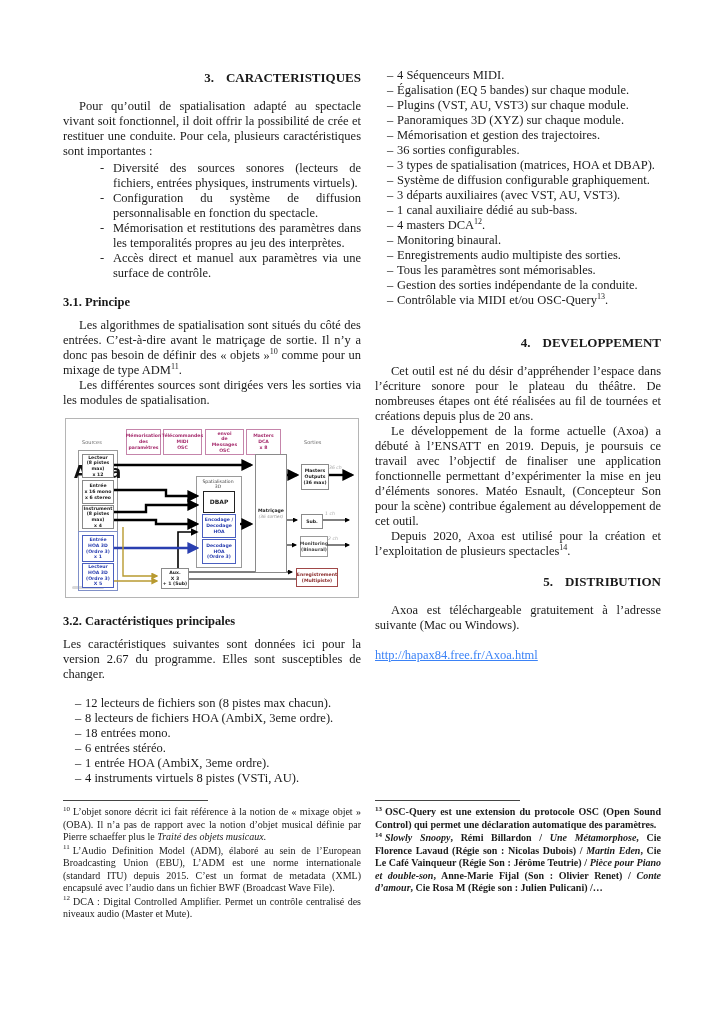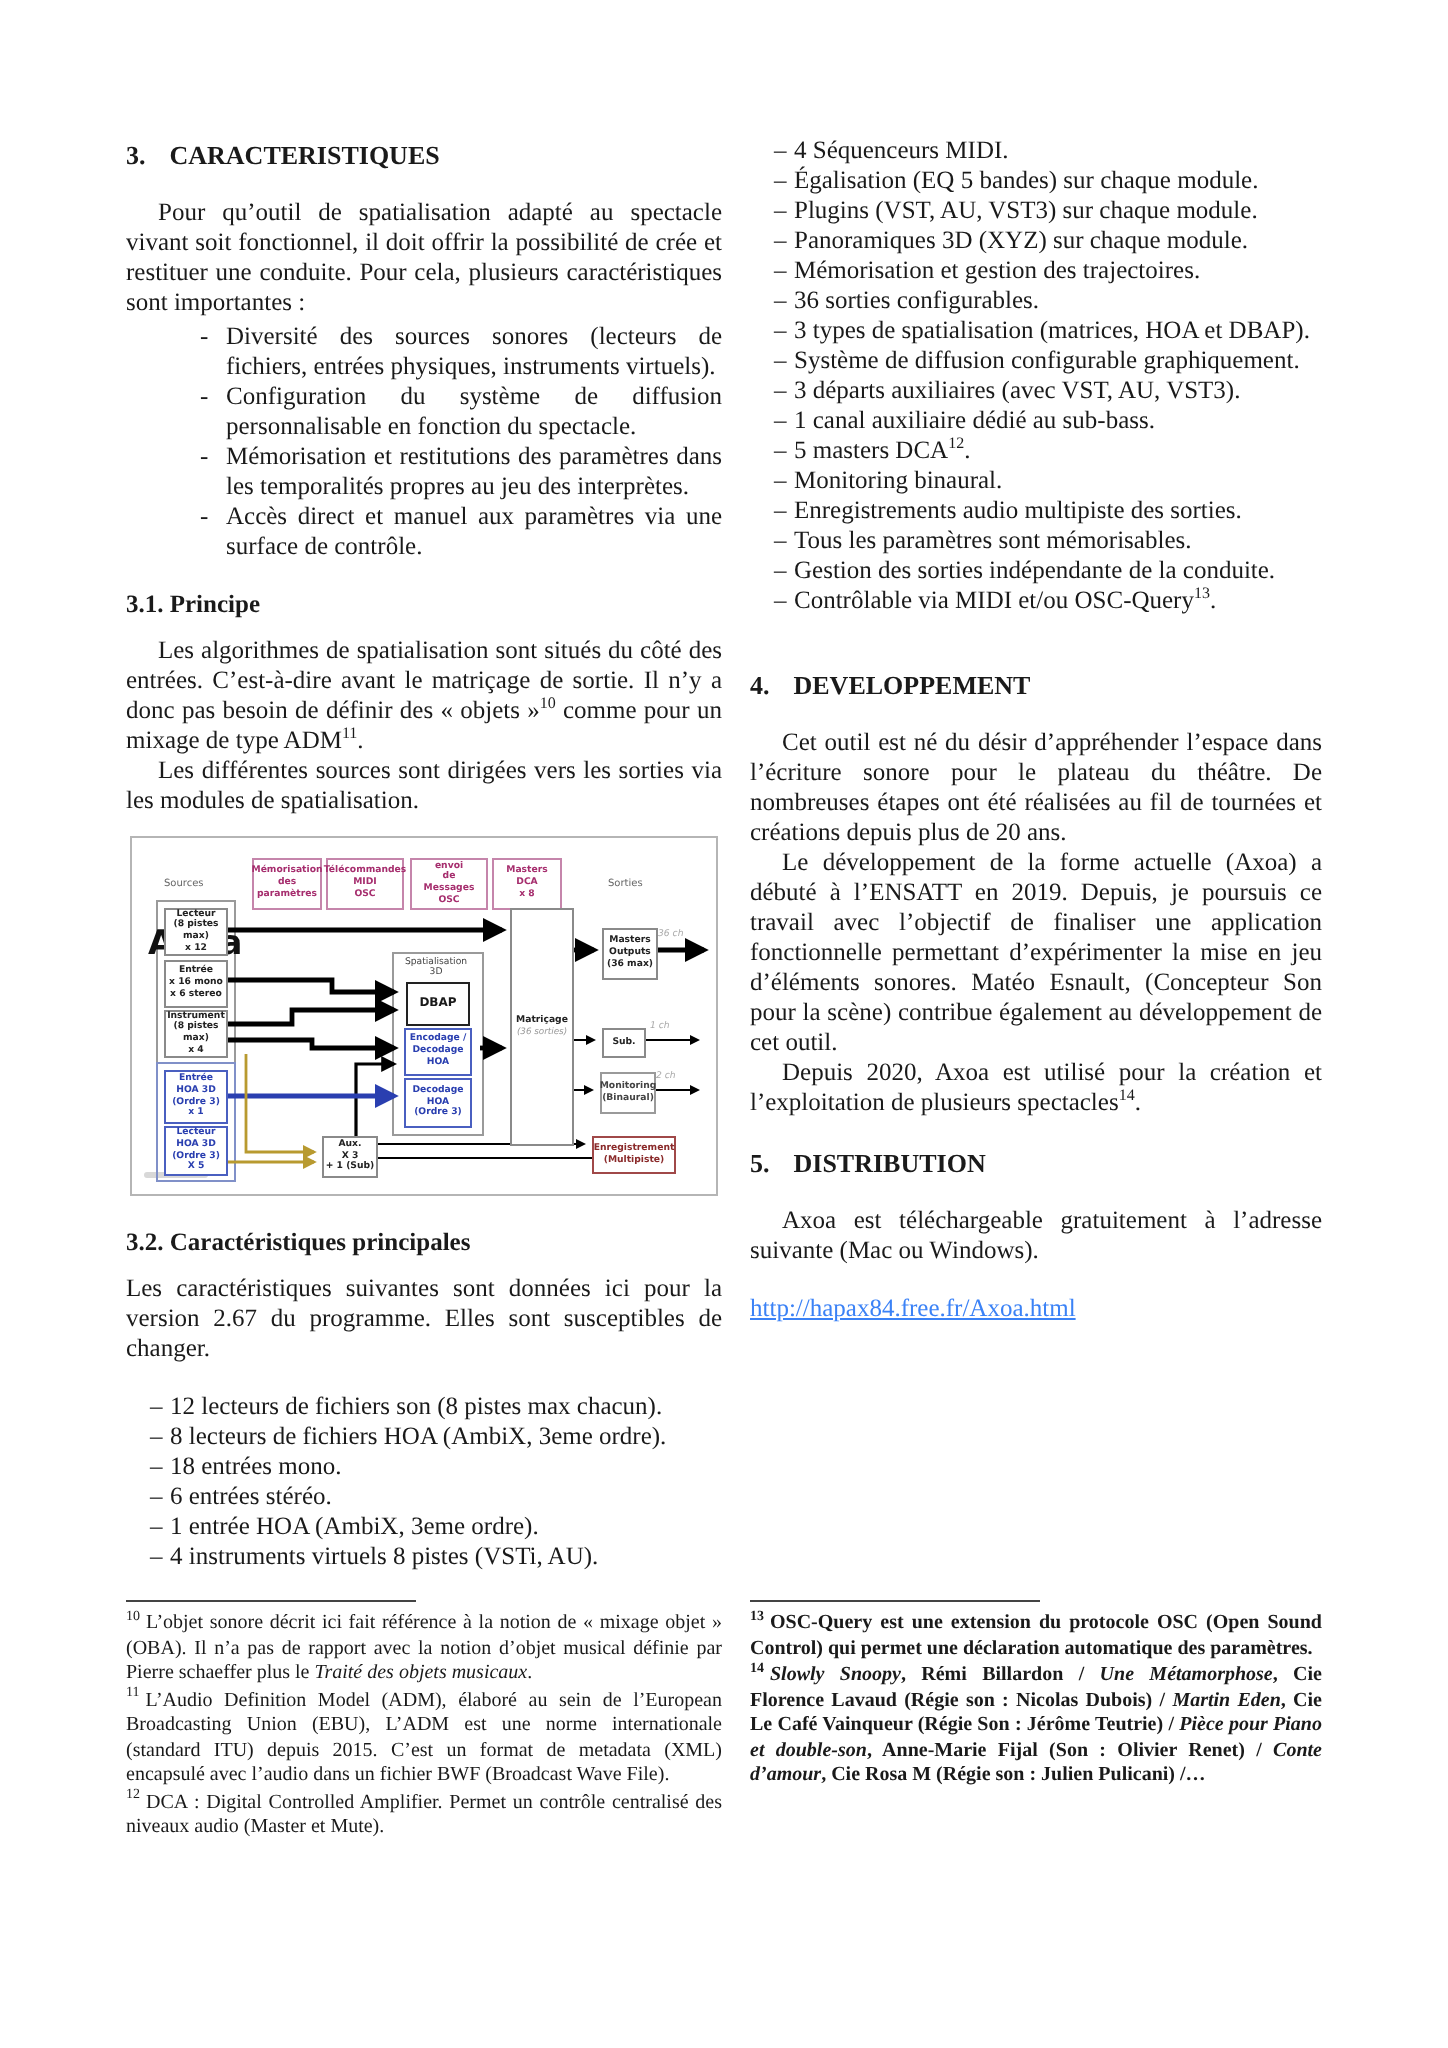--- a/index.html
+++ b/index.html
@@ -2,21 +2,21 @@
 <html><head>
 <meta charset="utf-8">
 <style>
   html,body{margin:0;padding:0;background:#ffffff;}
   body{width:724px;height:1024px;position:relative;font-family:"Liberation Serif",serif;color:#1a1a1a;}
   .col{position:absolute;top:64px;}
   #col-left{left:63px;width:298px;}
   #col-right{left:375px;width:286px;}
   p,.body-text{font-size:12.5px;line-height:15px;text-align:justify;margin:0;}
   .indent{text-indent:16px;}
-  .hsec{font-size:13px;font-weight:bold;text-align:left;margin:6px 0 0 0;}
+  .hsec{font-size:13px;font-weight:bold;text-align:right;margin:6px 0 0 0;}
   .hsec .hnum{margin-right:12px;}
   .hsub{font-size:12.5px;font-weight:bold;margin:14px 0 8px 0;}
   ul{list-style:none;margin:0;padding:0;}
   .bullet-list{margin:2px 0 0 0;padding-left:37px;}
   .bullet-list li{display:flex;font-size:12.5px;line-height:15px;}
   .bullet-list .mk{flex:0 0 13px;}
   .bullet-list .litext{flex:1;text-align:justify;}
   .dash-list{margin:4px 0 0 0;padding-left:12px;}
   .dash-list li{display:flex;font-size:12.5px;line-height:15px;}
   .dash-list .mk{flex:0 0 10px;}
@@ -273,21 +273,21 @@
     <li>
         <span class="mk">–</span>
         <span class="litext">3 départs auxiliaires (avec VST, AU, VST3).</span>
       </li>
     <li>
         <span class="mk">–</span>
         <span class="litext">1 canal auxiliaire dédié au sub-bass.</span>
       </li>
     <li>
         <span class="mk">–</span>
-        <span class="litext"><span>5 masters DCA</span><span class="sup">12</span><span>.</span></span>
+        <span class="litext"><span>4 masters DCA</span><span class="sup">12</span><span>.</span></span>
       </li>
     <li>
         <span class="mk">–</span>
         <span class="litext">Monitoring binaural.</span>
       </li>
     <li>
         <span class="mk">–</span>
         <span class="litext">Enregistrements audio multipiste des sorties.</span>
       </li>
     <li>

